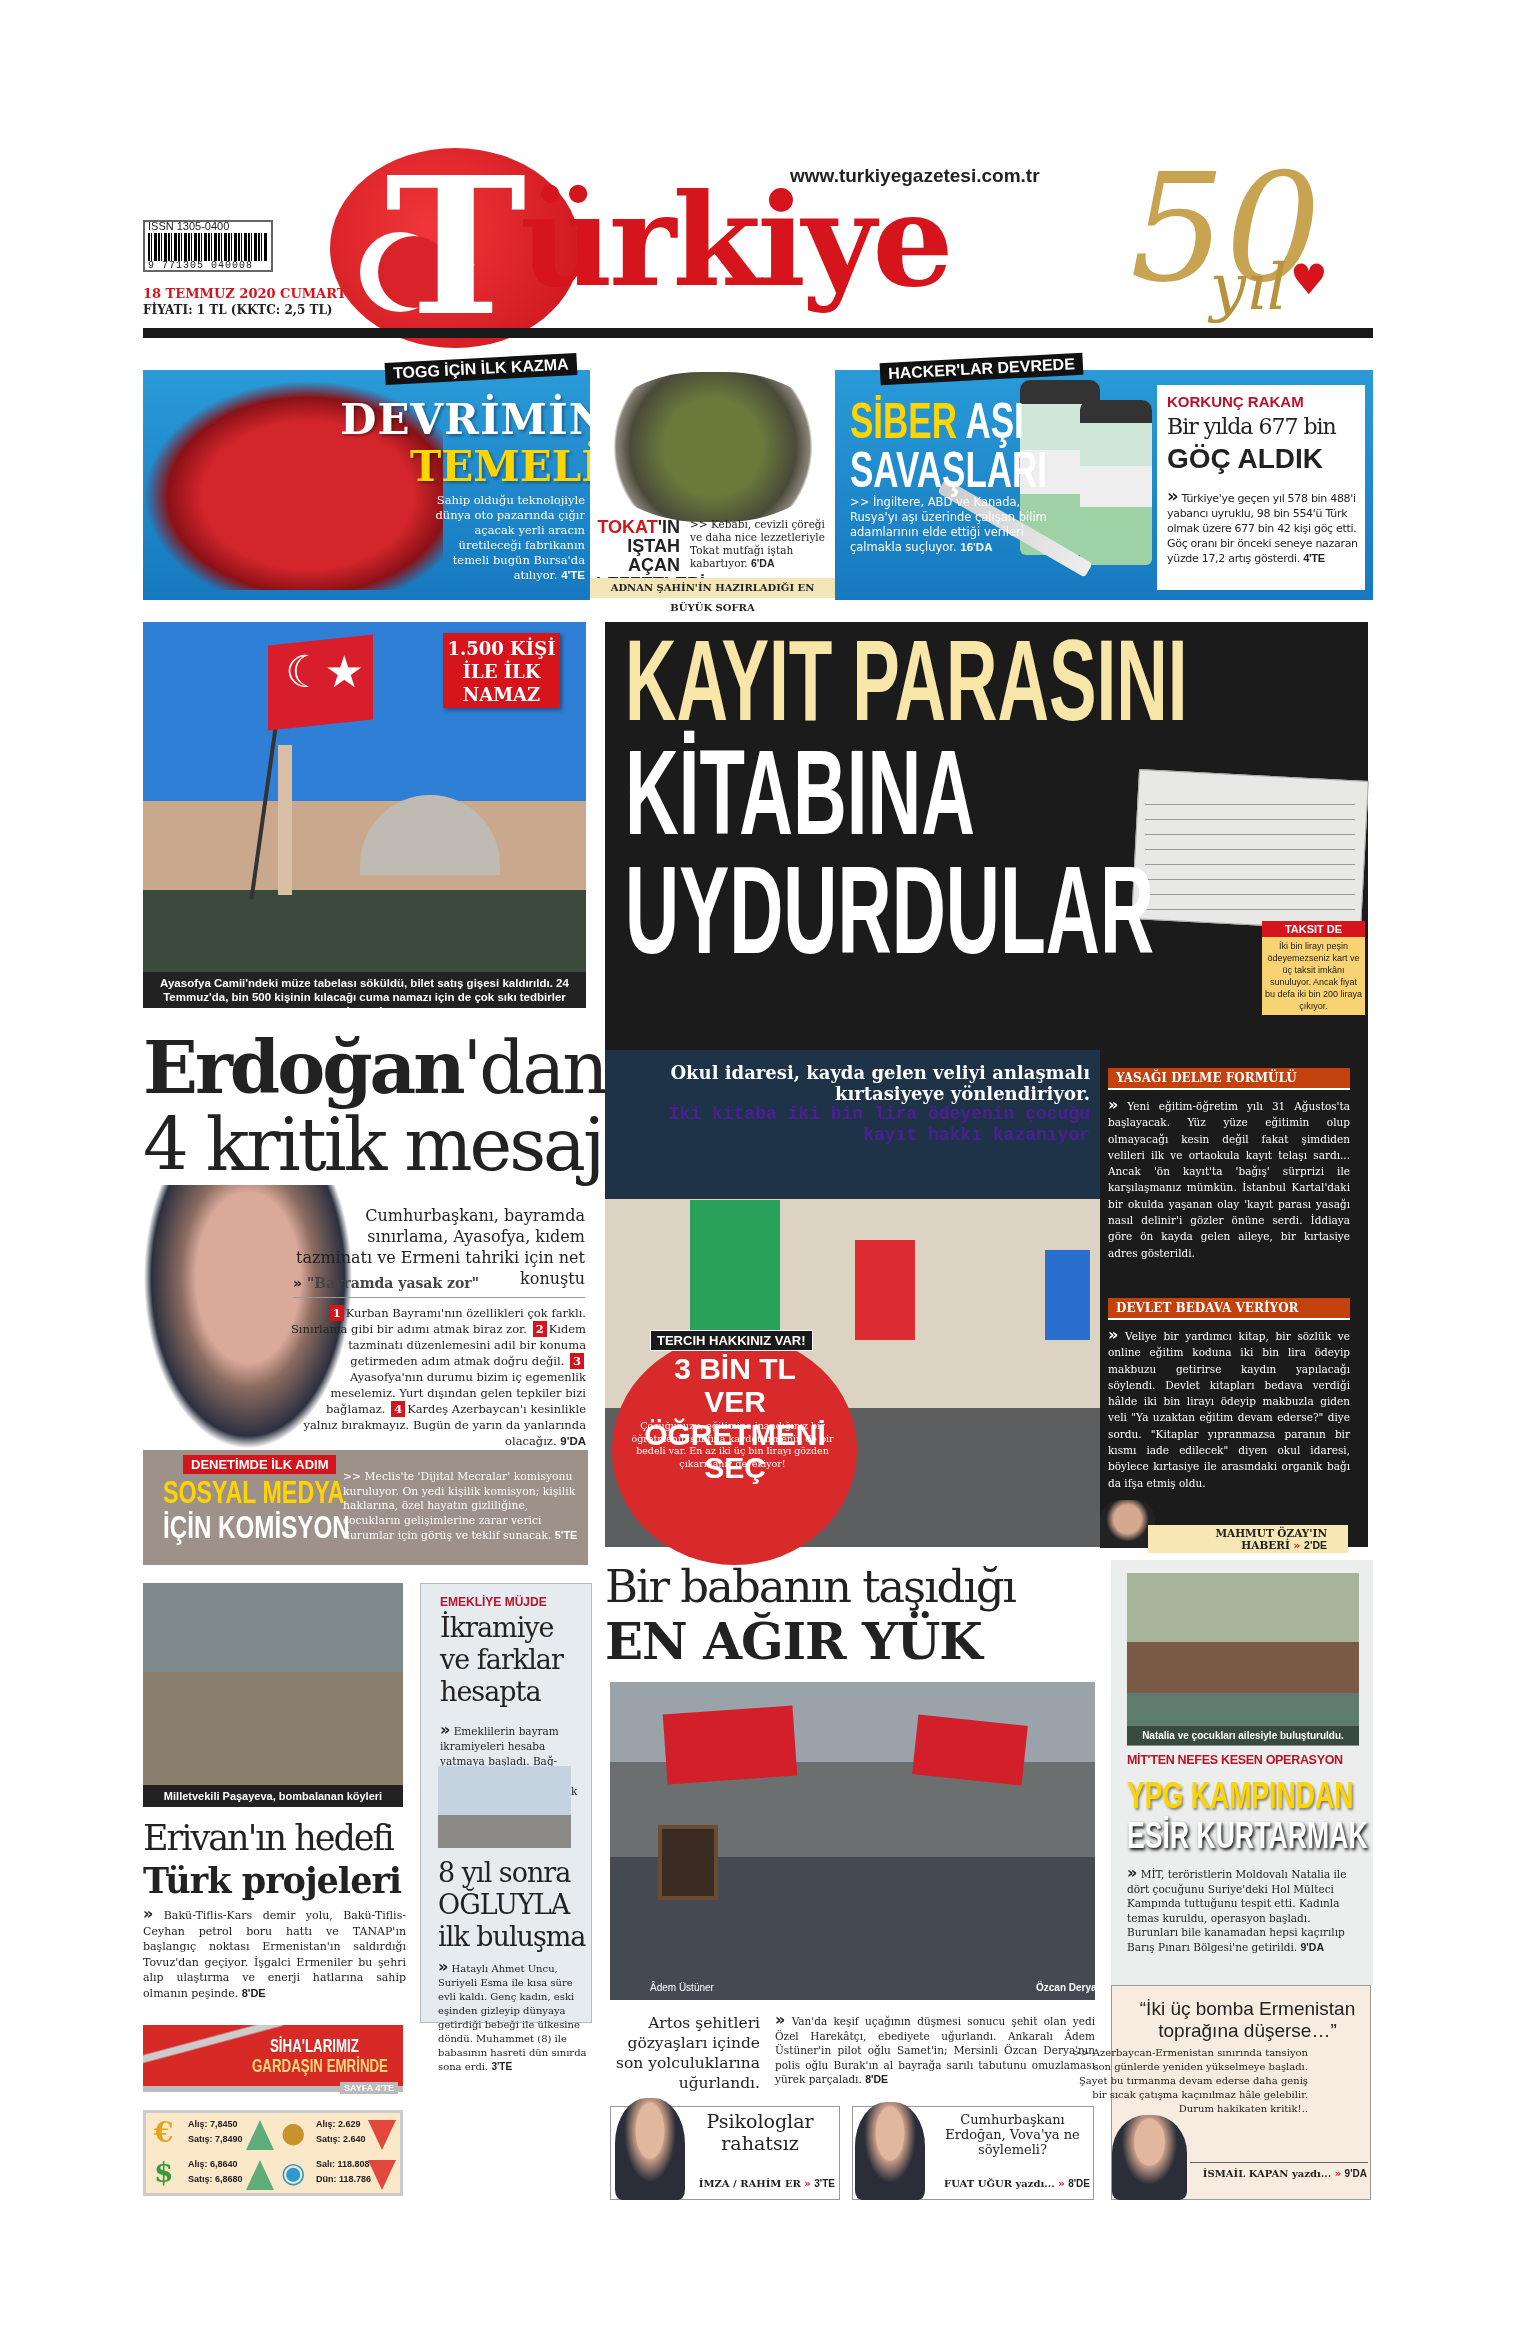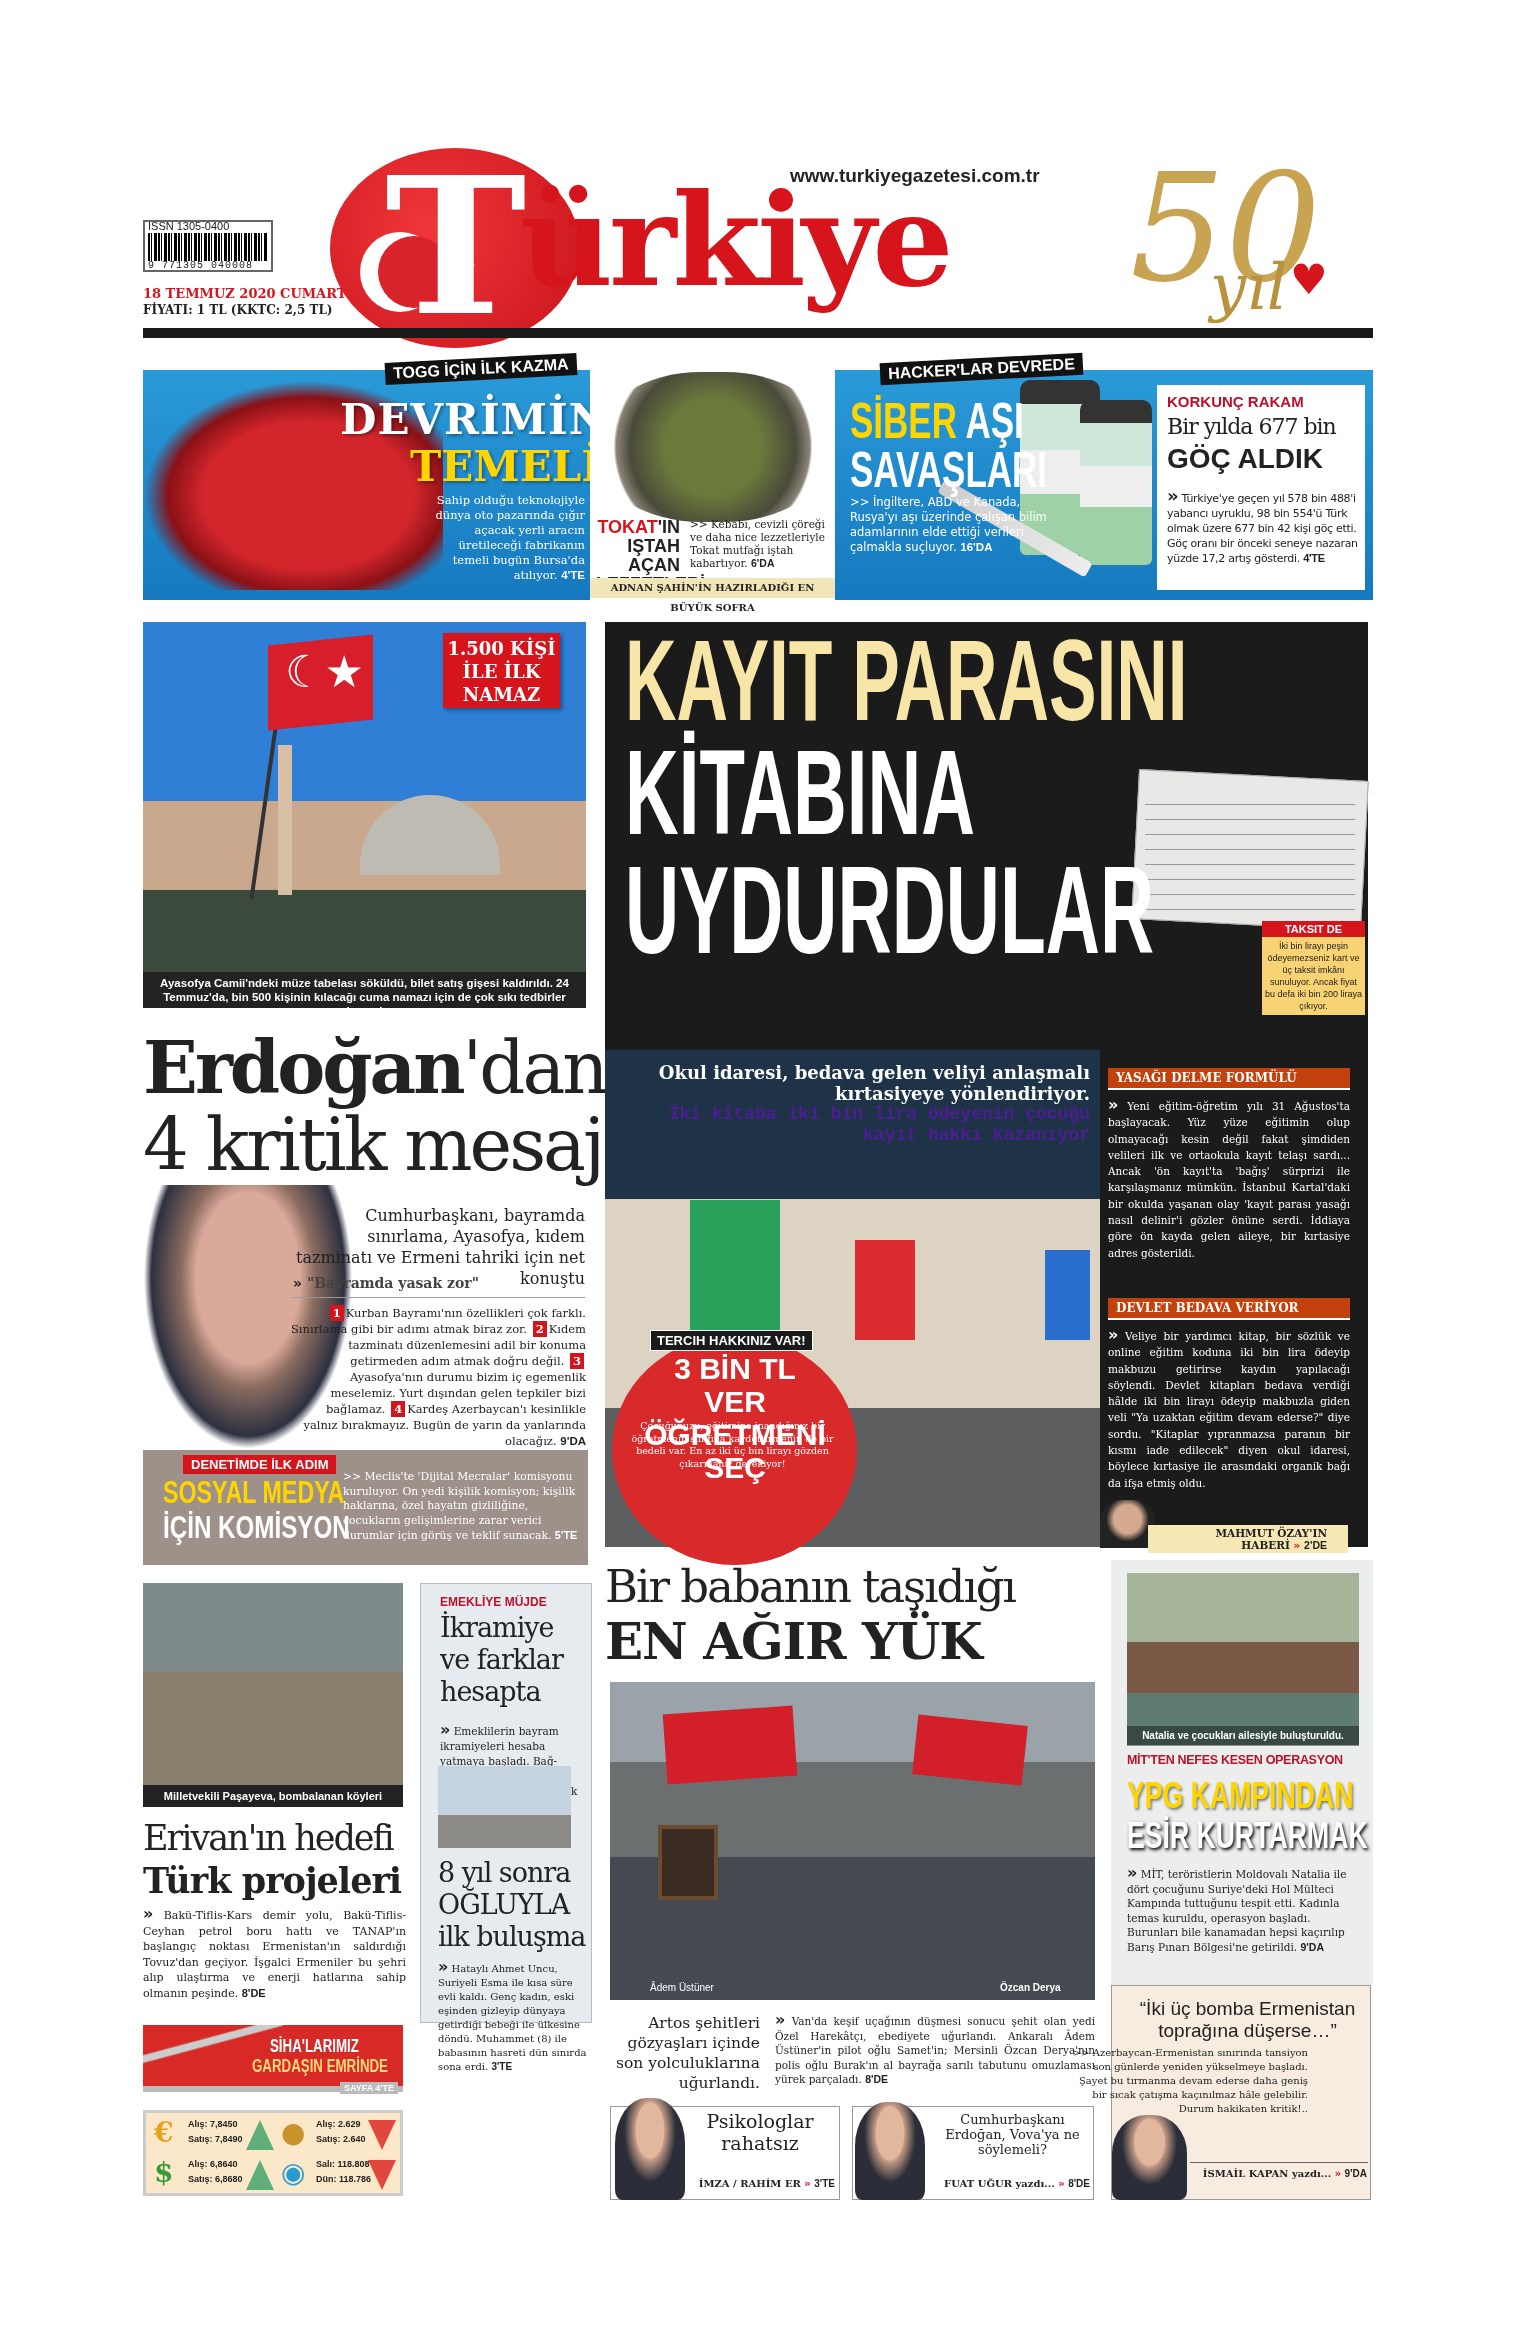--- a/index.html
+++ b/index.html
@@ -128,21 +128,21 @@
 #ogul-h{left:438px;top:1857px;font-family:"DejaVu Serif",serif;font-size:27px;line-height:32px;letter-spacing:-1px}
 #ogul-body{left:438px;top:1960px;width:150px;font-family:"DejaVu Serif",serif;font-size:10px;line-height:14px}
 
 #baba-h1{left:605px;top:1560px;font-family:"DejaVu Serif",serif;font-size:45px;letter-spacing:-2px}
 #baba-h2{left:605px;top:1612px;font-family:"DejaVu Serif",serif;font-weight:bold;font-size:50px;letter-spacing:-1px}
 #baba-photo{left:610px;top:1682px;width:485px;height:318px;background:linear-gradient(180deg,#9aa2aa 0 25%,#6c6f70 25% 55%,#454a52 55%)}
 #baba-coffin1{left:665px;top:1710px;width:130px;height:70px;background:#d21f2a;transform:rotate(-4deg)}
 #baba-coffin2{left:915px;top:1720px;width:110px;height:60px;background:#d21f2a;transform:rotate(6deg)}
 #baba-frame{left:658px;top:1825px;width:60px;height:75px;background:#3a2c22;border:4px solid #6a4c30}
 #baba-cap1{left:650px;top:1982px;font-family:"Liberation Sans",sans-serif;font-weight:normal;font-size:10px;color:#fff}
-#baba-cap2{left:1000px;top:1982px;font-family:"Liberation Sans",sans-serif;font-weight:bold;font-size:10px;color:#fff}
+#baba-cap2{left:1036px;top:1982px;font-family:"Liberation Sans",sans-serif;font-weight:bold;font-size:10px;color:#fff}
 #artos{left:605px;top:2013px;width:155px;text-align:right;font-family:"DejaVu Serif",serif;font-size:15.5px;line-height:20px}
 #artos-body{left:775px;top:2013px;width:320px;text-align:justify;font-family:"DejaVu Serif",serif;font-size:10.5px;line-height:14.5px}
 
 .col-box{position:absolute;border:1px solid #999;background:#fff}
 #col1{left:610px;top:2106px;width:230px;height:94px}
 #col2{left:852px;top:2106px;width:242px;height:94px}
 #col3{left:1111px;top:2106px;width:260px;height:94px;background:#f7ecdf}
 .face{position:absolute;border-radius:45% 45% 10% 10%;background:radial-gradient(ellipse at 50% 32%,#e1b79e 0 28%,#c49a86 30%,#2b2e38 52%)}
 #col1-t{left:680px;top:2110px;width:160px;text-align:center;font-family:"DejaVu Serif",serif;font-size:19px;line-height:22px}
 #col1-by{left:680px;top:2178px;width:155px;text-align:right;font-family:"DejaVu Serif",serif;font-weight:bold;font-size:10px}
@@ -248,21 +248,21 @@
 <div class="abs" id="main-h1">KAYIT PARASINI</div>
 <div class="abs" id="main-h2">KİTABINA</div>
 <div class="abs" id="main-h3">UYDURDULAR</div>
 <div class="abs" id="taksit-tag">TAKSIT DE YAPARIZ!</div>
 <div class="abs" id="taksit-body">İki bin lirayı peşin ödeyemezseniz kart ve üç taksit imkânı sunuluyor. Ancak fiyat bu defa iki bin 200 liraya çıkıyor.</div>
 
 <div class="abs" id="school"></div>
 <div class="abs" id="school-green"></div>
 <div class="abs" id="school-red"></div>
 <div class="abs" id="school-blue"></div>
-<div class="abs" id="main-deck">Okul idaresi, bedava gelen veliyi anlaşmalı kırtasiyeye yönlendiriyor.</div>
+<div class="abs" id="main-deck">Okul idaresi, kayda gelen veliyi anlaşmalı kırtasiyeye yönlendiriyor.</div>
 <div class="abs" id="main-deck2">İki kitaba iki bin lira ödeyenin çocuğu kayıt hakkı kazanıyor</div>
 
 <div class="abs" id="circle-red"></div>
 <div class="abs" id="tercih-tag">TERCIH HAKKINIZ VAR!</div>
 <div class="abs" id="bin-h1">3 BİN TL VER ÖĞRETMENİ SEÇ</div>
 <div class="abs" id="bin-body">Çocuğunuzu, eğitimine inandığınız bir öğretmenin sınıfına kaydettirmenin de bir bedeli var. En az iki üç bin lirayı gözden çıkarmanız gerekiyor!</div>
 
 <div class="abs red-hdr" id="yasak-hdr">YASAĞI DELME FORMÜLÜ</div>
 <div class="abs" id="yasak-body"><span class="chev" style="color:#fff;font-size:16px">»</span> <span>Yeni eğitim-öğretim yılı 31 Ağustos'ta başlayacak. Yüz yüze eğitimin olup olmayacağı kesin değil fakat şimdiden velileri ilk ve ortaokula kayıt telaşı sardı... Ancak 'ön kayıt'ta 'bağış' sürprizi ile karşılaşmanız mümkün. İstanbul Kartal'daki bir okulda yaşanan olay 'kayıt parası yasağı nasıl delinir'i gözler önüne serdi. İddiaya göre ön kayda gelen aileye, bir kırtasiye adres gösterildi.</span></div>
 <div class="abs red-hdr" id="devlet-hdr">DEVLET BEDAVA VERİYOR</div>

